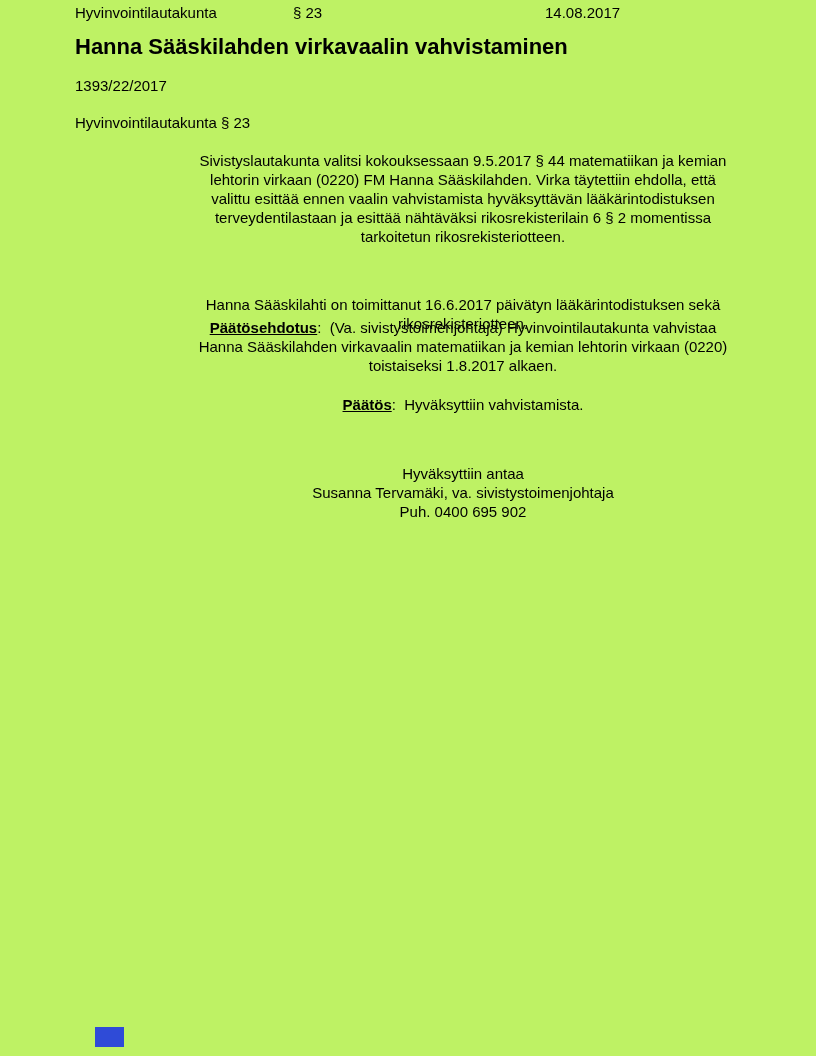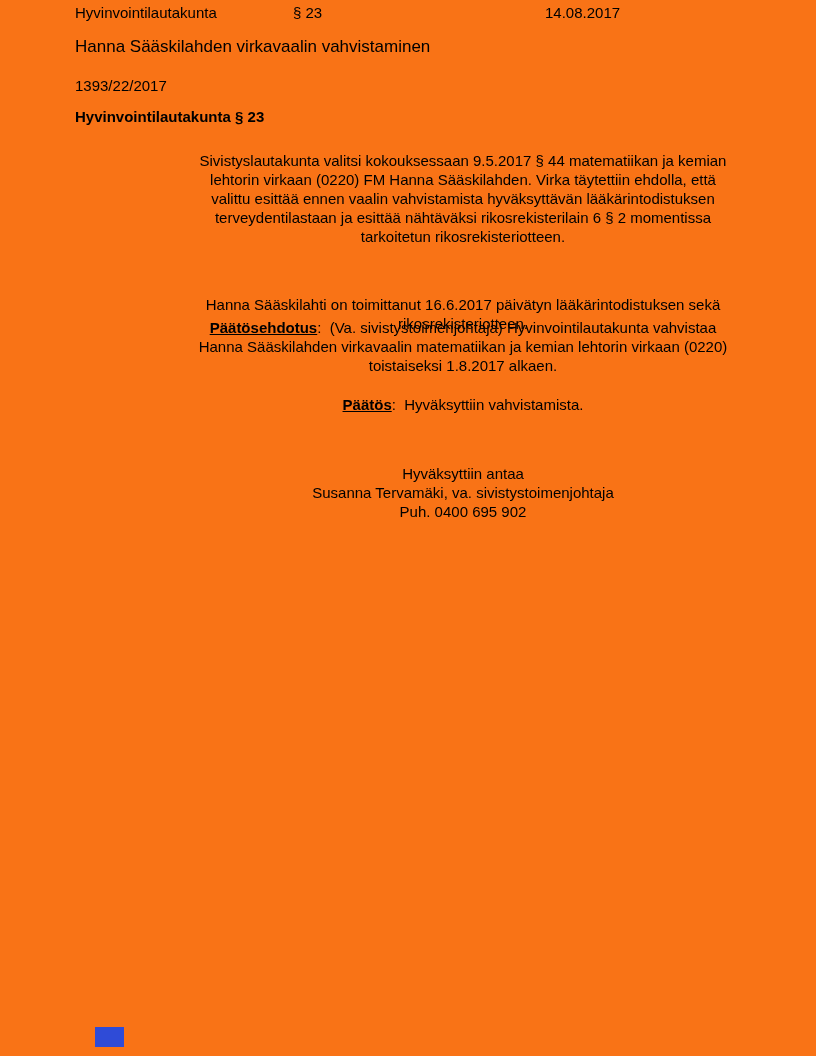--- a/index.html
+++ b/index.html
@@ -4,32 +4,32 @@
 <style>
   html, body {
     margin: 0;
     padding: 0;
     background: #ffffff;
   }
   .page {
     position: relative;
     width: 816px;
     height: 1056px;
-    background: #f97316;
+    background: #bef264;
     font-family: "Liberation Sans", "DejaVu Sans", sans-serif;
     font-size: 15px;
     line-height: 19px;
     color: #000000;
     overflow: hidden;
   }
   .abs { position: absolute; }
   .prewrap { white-space: pre-wrap; }
   .doc-title {
-    font-size: 17px;
-    font-weight: normal;
+    font-size: 22px;
+    font-weight: bold;
     line-height: 21px;
   }
   .body-block {
     left: 163px;
     width: 600px;
     text-align: center;
   }
   .lbl {
     font-weight: bold;
     text-decoration: underline;
@@ -48,21 +48,21 @@
   <div>
     <span class="abs" style="left:75px; top:3px;">Hyvinvointilautakunta</span>
     <span class="abs" style="left:293px; top:3px;">§ 23</span>
     <span class="abs" style="left:545px; top:3px;">14.08.2017</span>
   </div>
 
   <div class="abs doc-title" style="left:75px; top:36px;">Hanna Sääskilahden virkavaalin vahvistaminen</div>
 
   <div class="abs" style="left:75px; top:76px;">1393/22/2017</div>
 
-  <div class="abs" style="left:75px; top:107px;font-weight:bold;">Hyvinvointilautakunta § 23</div>
+  <div class="abs" style="left:75px; top:113px;">Hyvinvointilautakunta § 23</div>
 
   <div class="abs body-block prewrap" style="top:151px;">Sivistyslautakunta valitsi kokouksessaan 9.5.2017 § 44 matematiikan ja kemian
 lehtorin virkaan (0220) FM Hanna Sääskilahden. Virka täytettiin ehdolla, että
 valittu esittää ennen vaalin vahvistamista hyväksyttävän lääkärintodistuksen
 terveydentilastaan ja esittää nähtäväksi rikosrekisterilain 6 § 2 momentissa
 tarkoitetun rikosrekisteriotteen.</div>
 
   <div class="abs body-block prewrap" style="top:259px;margin-top:36px;">Hanna Sääskilahti on toimittanut 16.6.2017 päivätyn lääkärintodistuksen sekä
 rikosrekisteriotteen.</div>
 

